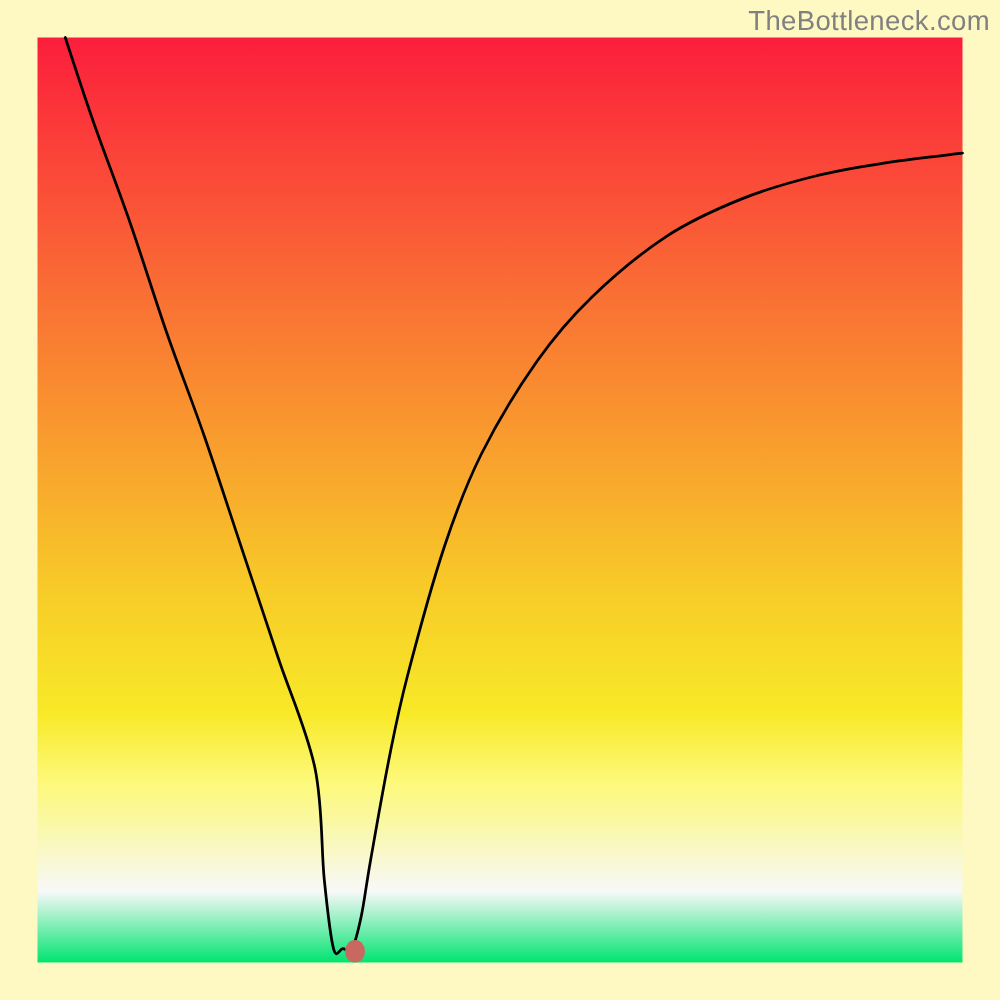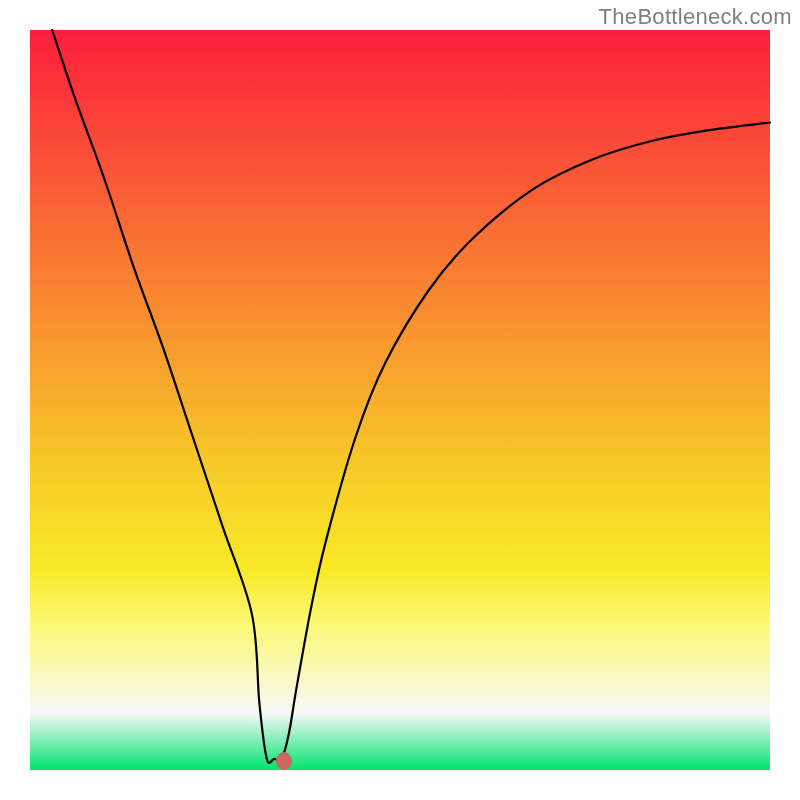--- a/index.html
+++ b/index.html
@@ -8,21 +8,21 @@
     width: 800px;
     height: 800px;
     background: #000;
     overflow: hidden;
     font-family: Arial, Helvetica, sans-serif;
   }
   .frame {
     position: relative;
     width: 800px;
     height: 800px;
-    background: #ffffff;
+    background: #fef9c3;
   }
   .plot-area {
     position: absolute;
     left: 30px;
     top: 30px;
     width: 740px;
     height: 740px;
     background: linear-gradient(
       to bottom,
       #fb1e3c 0%,

